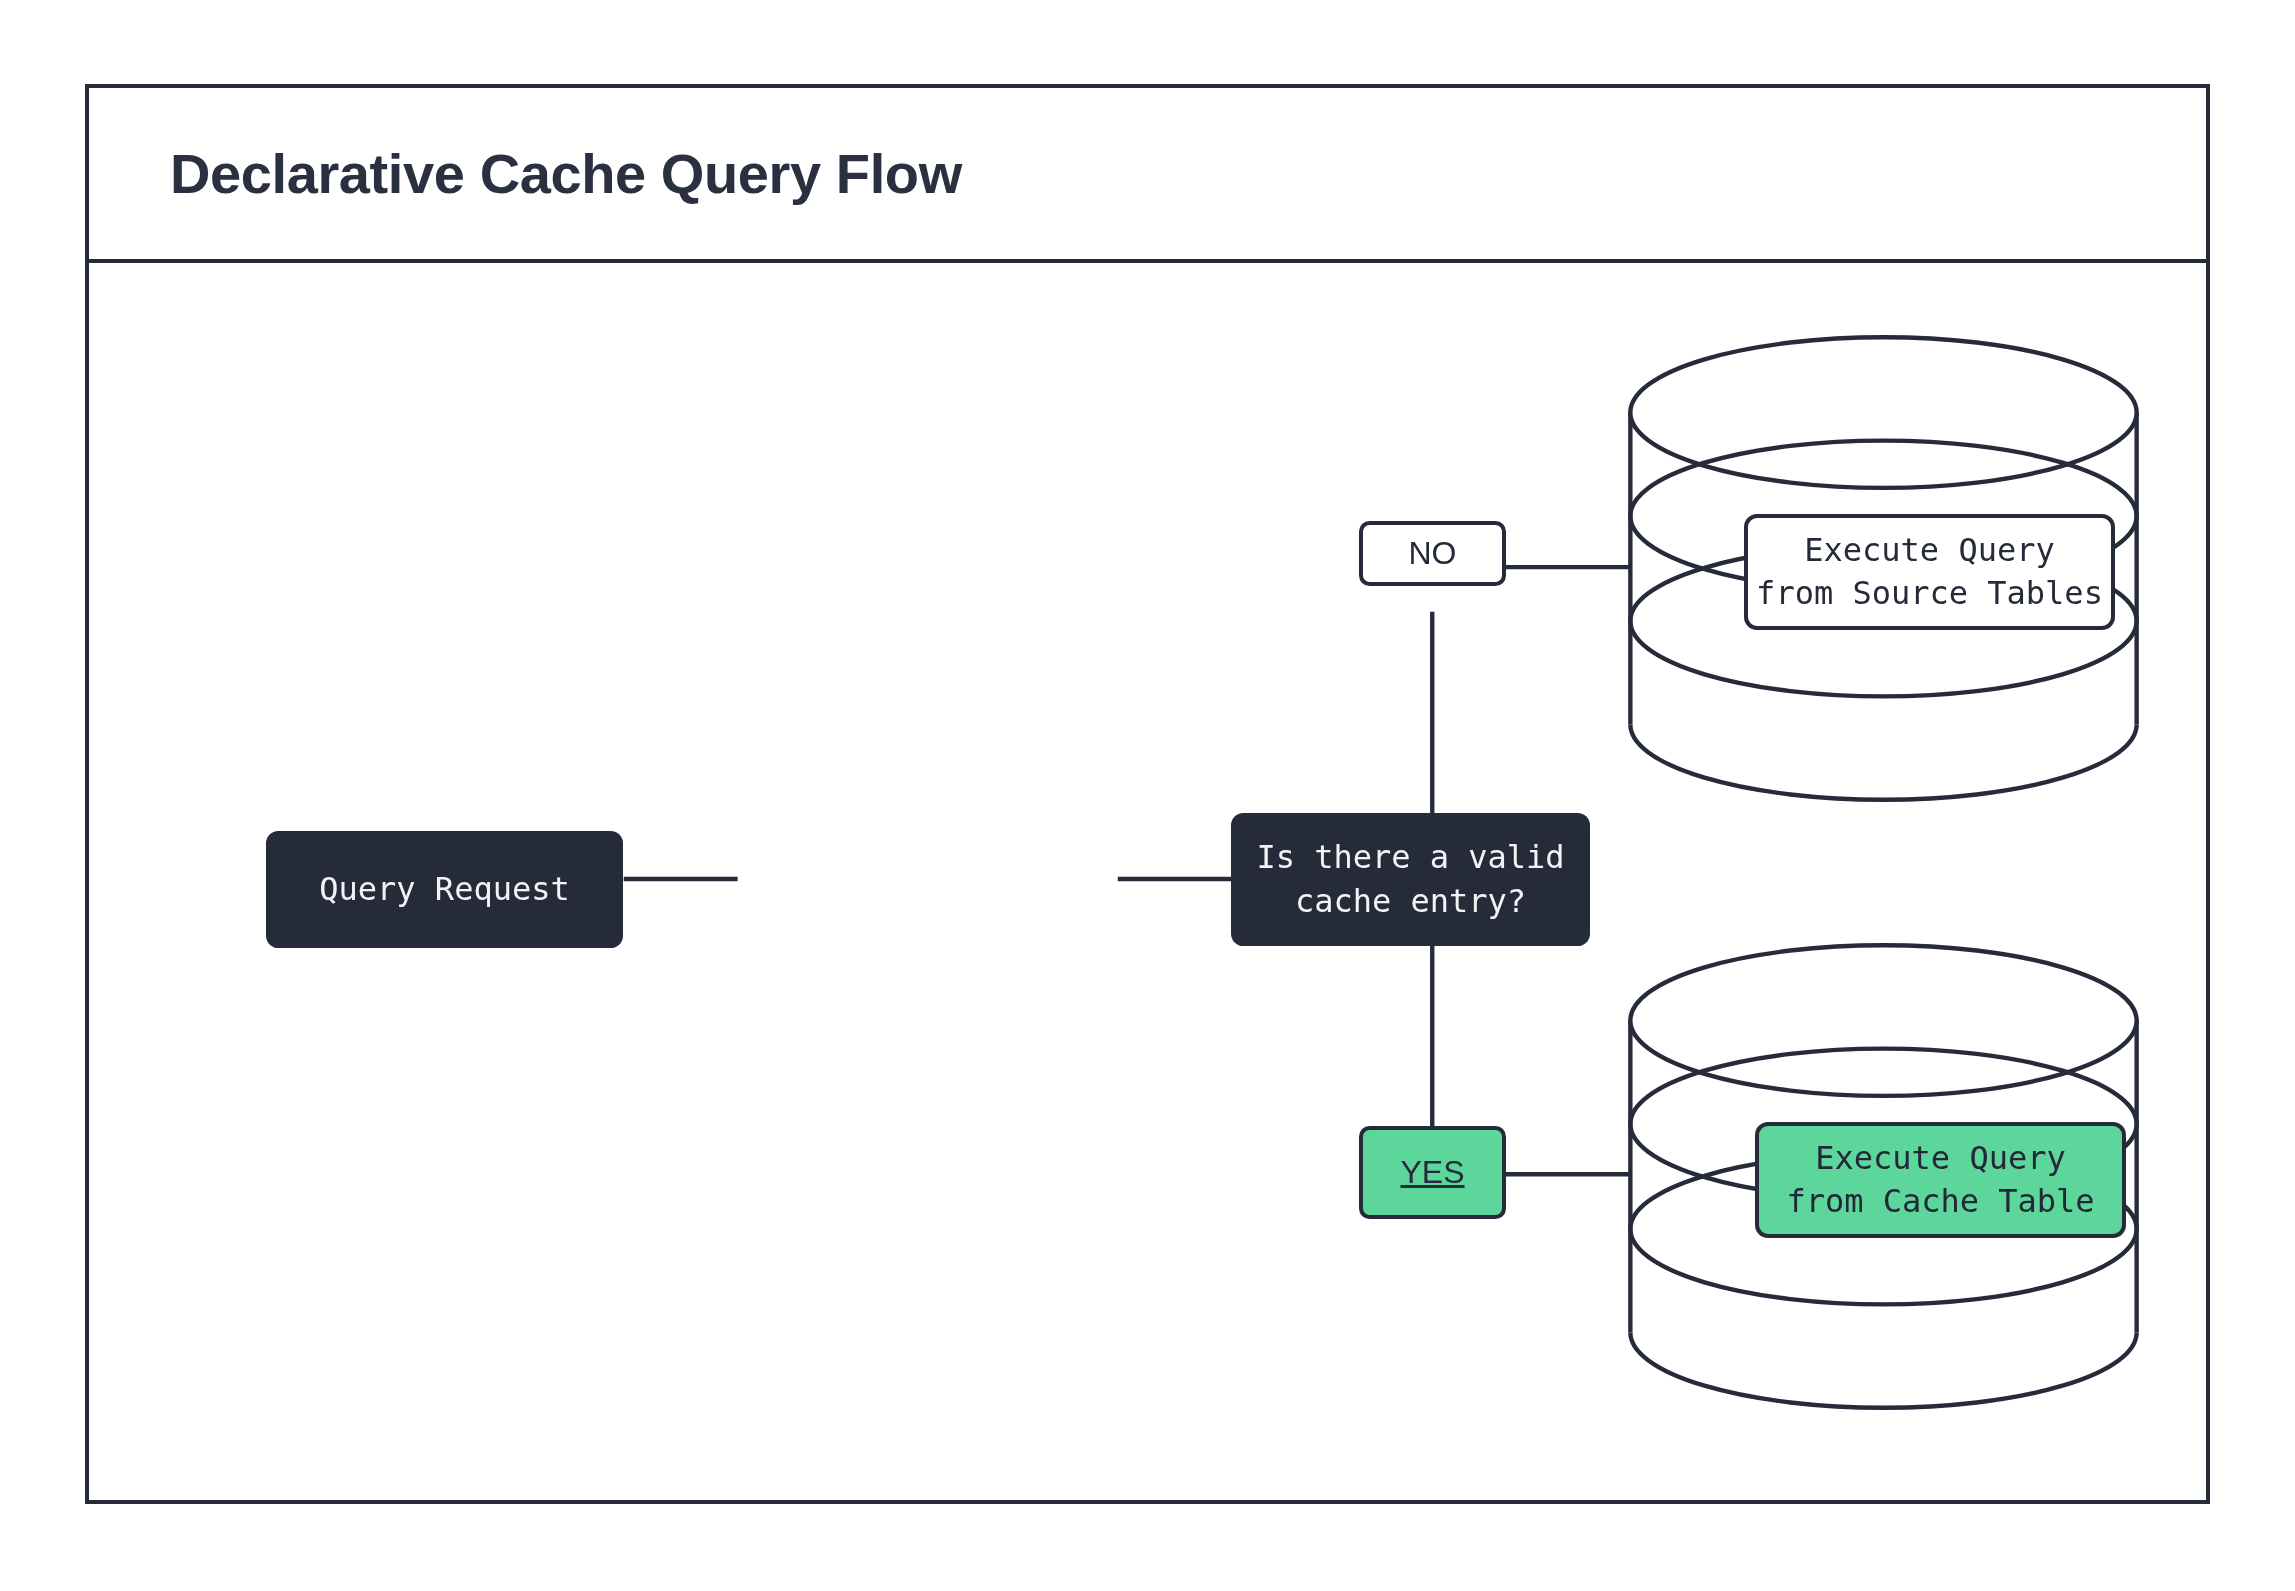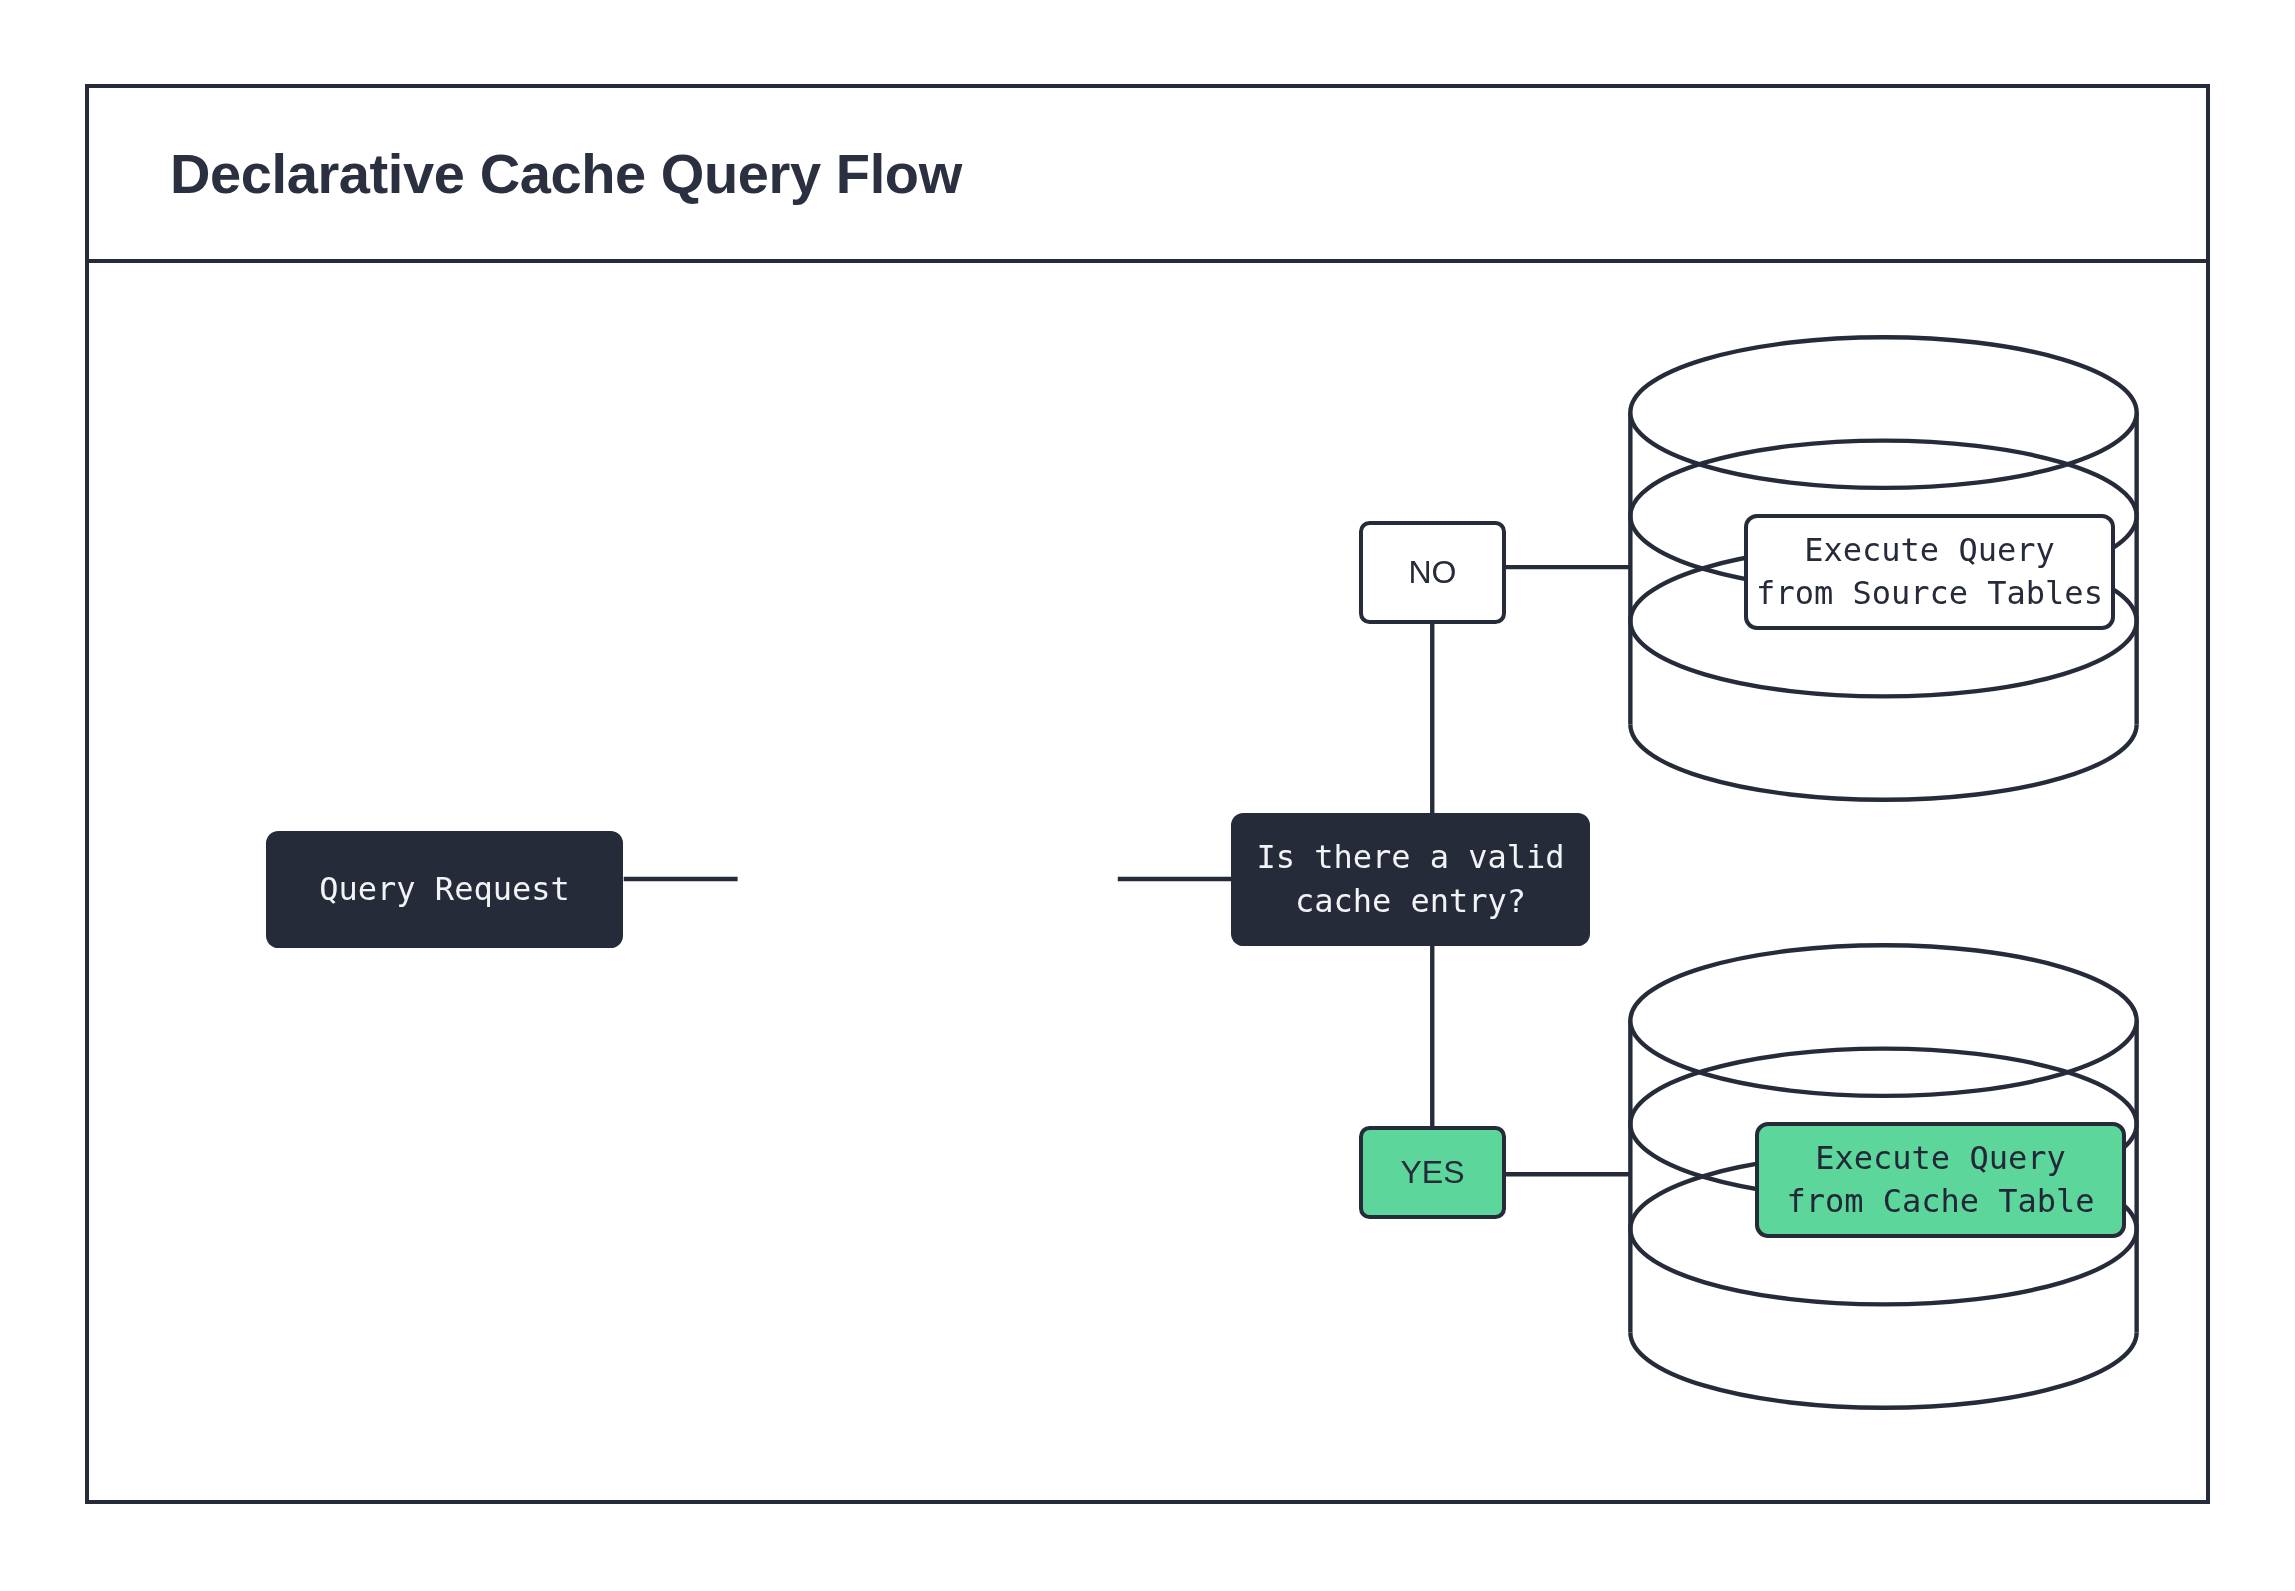--- a/index.html
+++ b/index.html
@@ -101,22 +101,22 @@
     align-items: center;
     justify-content: center;
     font-family: "Liberation Sans", sans-serif;
     font-size: 32px;
     font-weight: normal;
     color: #262b3a;
     border: 4.4px solid #262b3a;
     border-radius: 10.5px;
     z-index: 6;
   }
-  #label-no  { left: 1270px; top: 433px; width: 147px; height: 103px; background:#ffffff; }
-  #label-yes { left: 1270px; top: 1038px; width: 147px; height: 93px; background:#5cd69b; }
+  #label-no  { left: 1270px; top: 433px; width: 147px; height: 65px; background:#ffffff; }
+  #label-yes { left: 1270px; top: 1038px; width: 147px; height: 93px; background:#5cd69b;text-decoration:underline; }
 
   
   .cylinder {
     position: absolute;
     z-index: 2;
   }
   #cyl-source { left: 1536px; top: 244px; width: 517px; height: 473px; }
   #cyl-cache  { left: 1536px; top: 852px; width: 517px; height: 473px; }
 
   .cyl-label {

